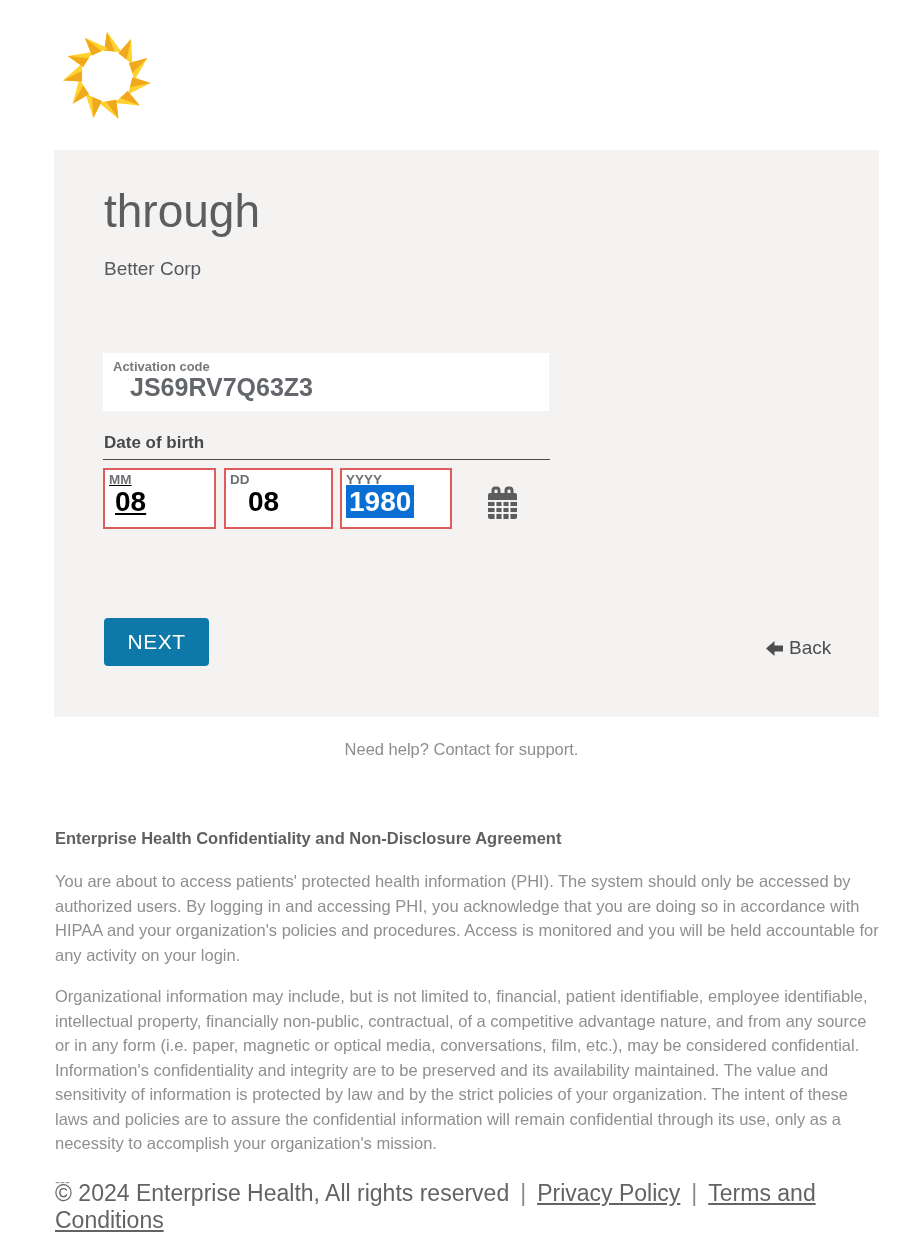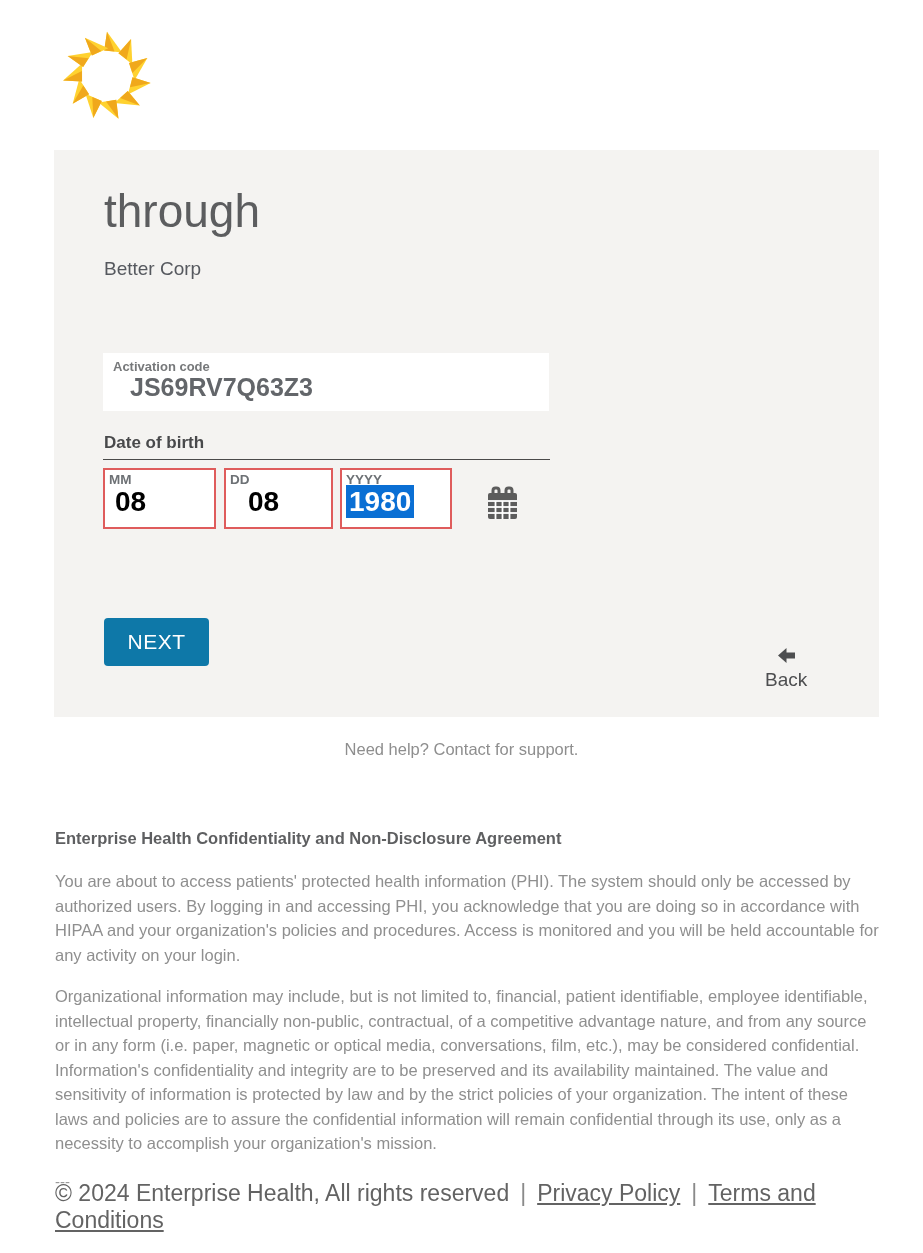--- a/index.html
+++ b/index.html
@@ -21,34 +21,34 @@
   .activation { position:absolute; left:49px; top:203px; width:446px; height:58px; background:#ffffff; padding:6px 10px; cursor:text; }
   .act-label { font-size:13px; font-weight:bold; color:#76787a; line-height:15px; }
   .act-value { font-size:25px; font-weight:bold; color:#63666a; margin-left:17px; line-height:27px; }
 
   .dob-label { position:absolute; left:50px; top:283px; font-size:17px; font-weight:bold; color:#48494b; }
   .dob-divider { position:absolute; left:49px; top:309px; width:447px; border-top:1px solid #4a4a4a; }
 
   .dob-box { position:absolute; top:318px; height:61px; background:#ffffff; border:2px solid #df5c5c; cursor:text; }
   .dob-box-label { display:block; font-size:13.5px; font-weight:bold; color:#6d7175; line-height:16px; padding:2px 0 0 4px; }
   .dob-box-value { display:block; font-size:28px; font-weight:bold; color:#000000; line-height:27px; }
-  .dob-m { left:49px;  width:113px; }
+  .dob-m { left:49px;  width:113px;text-decoration:underline; }
   .dob-d { left:170px; width:109px; }
   .dob-y { left:286px; width:112px; }
   .dob-m .dob-box-value { padding-left:10px; }
   .dob-d .dob-box-value { padding-left:22px; }
   .dob-y .dob-box-value { padding-left:4px; }
   .sel { background:#0a6fd4; color:#ffffff; padding:1px 3px; }
 
   .cal { position:absolute; left:431px; top:336px; width:35px; height:35px; cursor:pointer; }
 
   .next { position:absolute; left:50px; top:468px; width:105px; height:48px; background:#0e78a8; color:#ffffff;
           border:none; border-radius:4px; font-family:"Liberation Sans",sans-serif; font-size:21px; letter-spacing:0.5px; cursor:pointer; }
-  .back { position:absolute; left:711px; top:497px; display:flex; align-items:center; gap:5px;
-          font-size:19px; color:#4d4e50; text-decoration:none; cursor:pointer;flex-direction:column; }
+  .back { position:absolute; left:711px; top:487px; display:flex; align-items:center; gap:5px;
+          font-size:19px; color:#4d4e50; text-decoration:none; cursor:pointer; }
 
   .help { position:absolute; left:0; top:740px; width:100%; text-align:center; font-size:16.5px; color:#8e8e8e; }
 
   
   .agreement { position:absolute; left:55px; top:829px; width:828px; }
   .agreement h2 { font-size:16.5px; font-weight:bold; color:#5e5f61; margin-bottom:21px; }
   .agreement p { font-size:16.5px; color:#8f8f8f; line-height:1.485; margin-bottom:17px; }
   .dashes { font-size:15px; color:#999999; margin-top:3px; }
 
   

